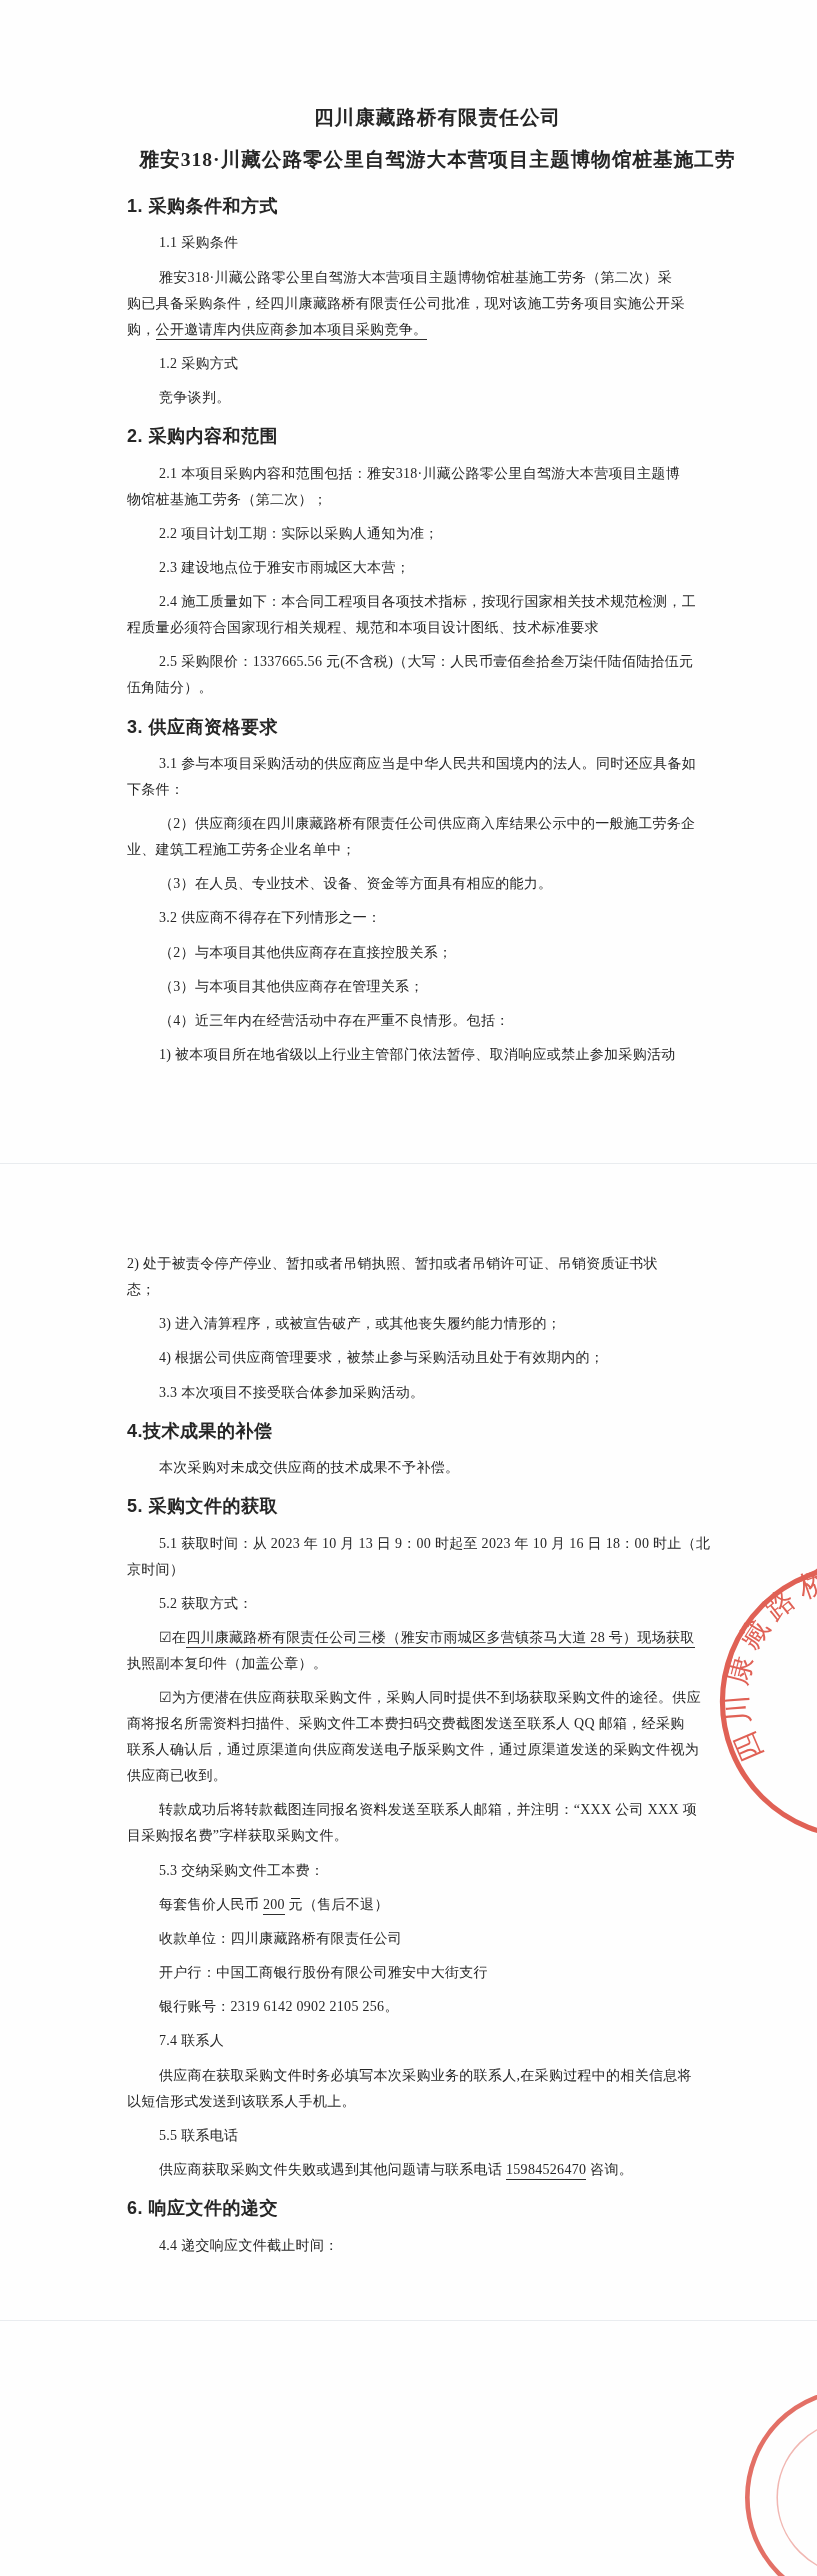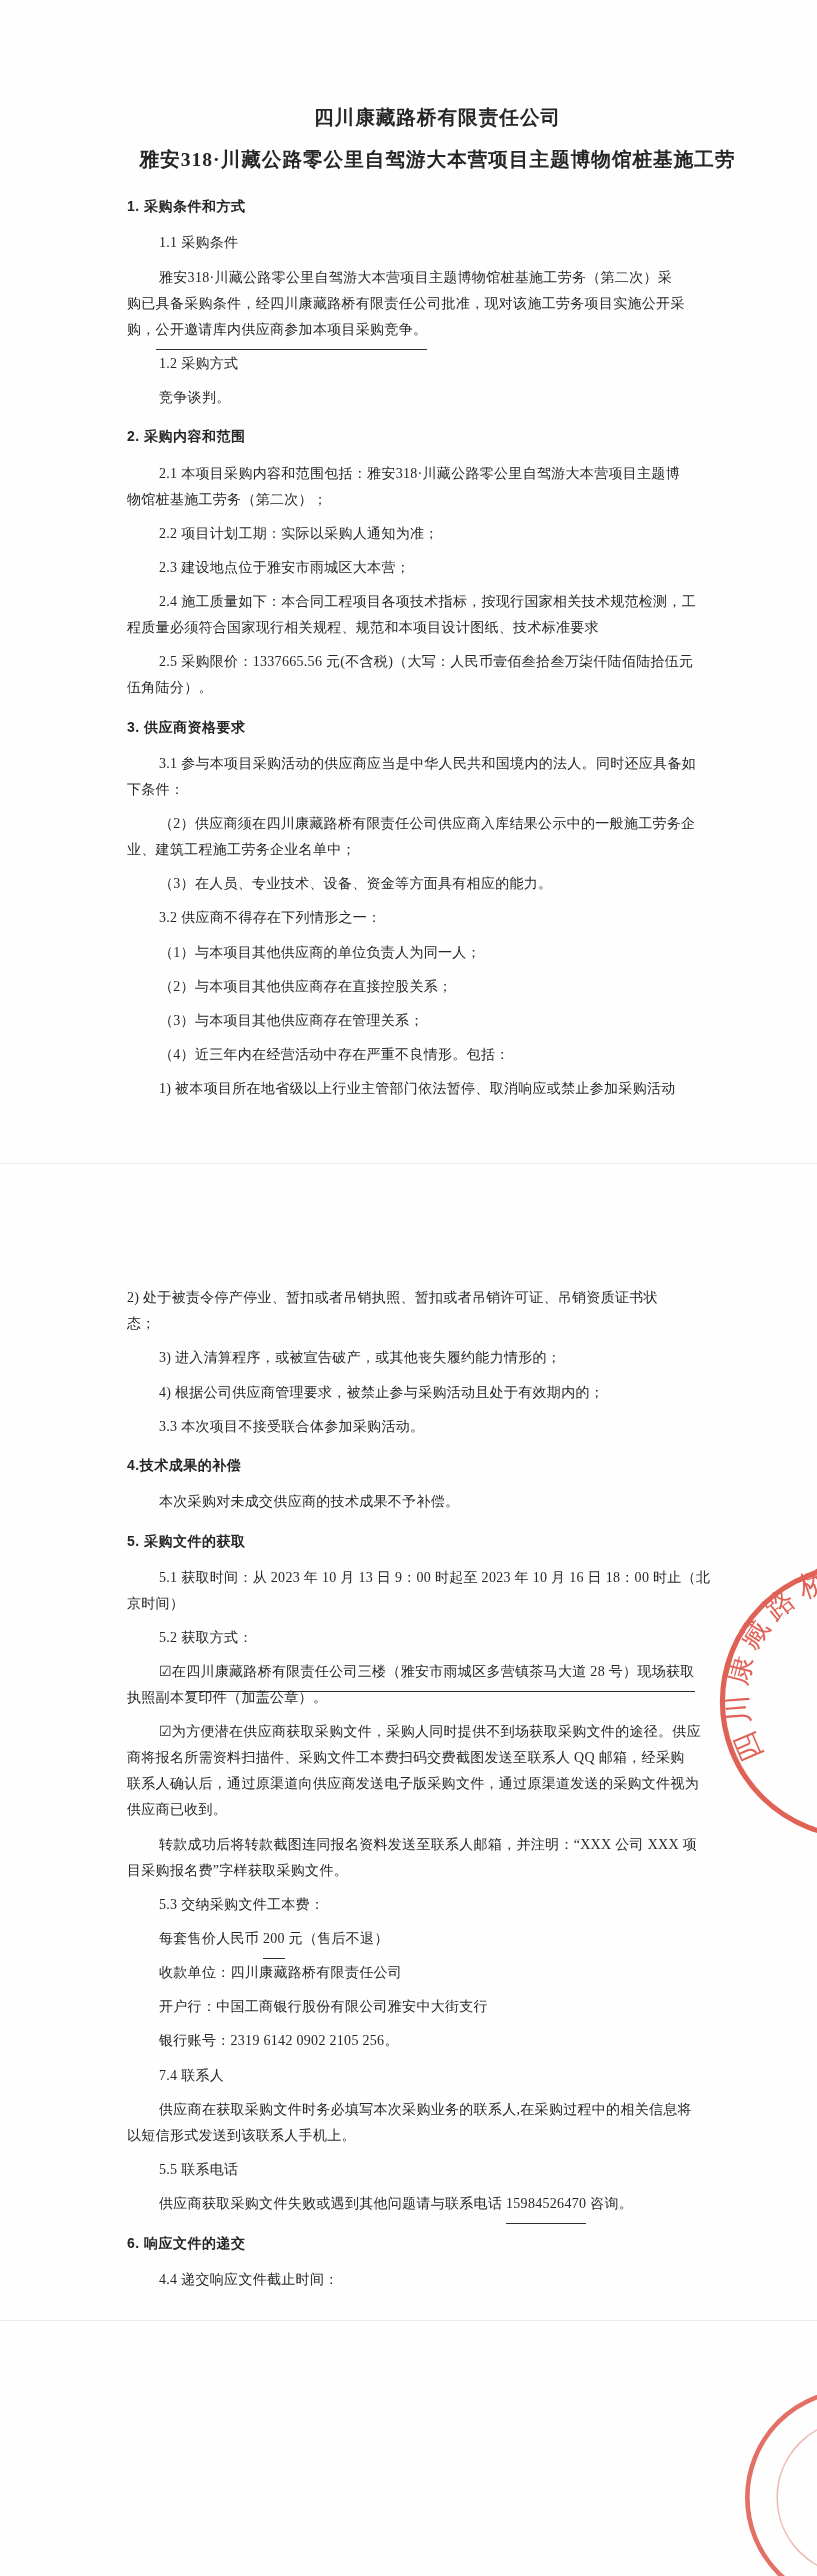--- a/index.html
+++ b/index.html
@@ -1,25 +1,25 @@
 <!DOCTYPE html>
 <html style="font-size:8.2px"><head>
 <meta charset="utf-8">
 <style>
   html,body{margin:0;padding:0;background:#9a9a9a;}
   .page{position:relative;width:818px;height:3470px;background:#fefefe;margin:0 auto;
         overflow:hidden;font-family:"Liberation Serif","DejaVu Serif",serif;color:#262626;}
   .content{position:absolute;left:127px;top:97px;width:621px;}
   .tt{text-align:center;font-weight:bold;font-size:19.6px;line-height:42px;letter-spacing:1px;white-space:nowrap;}
-  .h{font-family:"Liberation Sans","DejaVu Sans",sans-serif;font-weight:bold;font-size:14px;
+  .h{font-family:"Liberation Sans","DejaVu Sans",sans-serif;font-weight:bold;font-size:18px;
      line-height:32px;margin-top:9.3px;letter-spacing:0.5px;white-space:nowrap;}
   .ln{font-size:14px;line-height:26px;white-space:nowrap;letter-spacing:0.3px;}
   .sp{margin-top:8.2px;}
   .ind{padding-left:32px;}
-  .u{border-bottom:1px solid #2e2e2e;padding-bottom:12px;}
+  .u{border-bottom:1px solid #2e2e2e;padding-bottom:2px;}
   .gap1{height:183px;}
   .gap2{height:250px;}
   .seam{position:absolute;left:0;width:100%;height:1px;background:rgba(185,195,205,0.30);}
   .stamp{position:absolute;pointer-events:none;}
   .stamp-edge1{top:1552px;left:708px;width:299px;height:299px;opacity:0.80;}
   .stamp-edge2{top:2379px;left:736px;width:237px;height:237px;opacity:0.72;}
   svg text{font-family:"Liberation Serif","DejaVu Serif",serif;}
 </style>
 </head>
 <body>
@@ -47,21 +47,20 @@
         <div class="ln"><span>程质量必须符合国家现行相关规程、规范和本项目设计图纸、技术标准要求</span></div>
         <div class="ln sp ind"><span>2.5 采购限价：1337665.56 元(不含税)（大写：人民币壹佰叁拾叁万柒仟陆佰陆拾伍元</span></div>
         <div class="ln"><span>伍角陆分）。</span></div>
         <div class="h"><span>3. 供应商资格要求</span></div>
         <div class="ln sp ind"><span>3.1 参与本项目采购活动的供应商应当是中华人民共和国境内的法人。同时还应具备如</span></div>
         <div class="ln"><span>下条件：</span></div>
         <div class="ln sp ind"><span>（2）供应商须在四川康藏路桥有限责任公司供应商入库结果公示中的一般施工劳务企</span></div>
         <div class="ln"><span>业、建筑工程施工劳务企业名单中；</span></div>
         <div class="ln sp ind"><span>（3）在人员、专业技术、设备、资金等方面具有相应的能力。</span></div>
         <div class="ln sp ind"><span>3.2 供应商不得存在下列情形之一：</span></div>
-        <div class="ln sp ind"><span>（1）与本项目其他供应商的单位负责人为同一人；</span></div>
         <div class="ln sp ind"><span>（2）与本项目其他供应商存在直接控股关系；</span></div>
         <div class="ln sp ind"><span>（3）与本项目其他供应商存在管理关系；</span></div>
         <div class="ln sp ind"><span>（4）近三年内在经营活动中存在严重不良情形。包括：</span></div>
         <div class="ln sp ind"><span>1) 被本项目所在地省级以上行业主管部门依法暂停、取消响应或禁止参加采购活动</span></div>
         <div class="gap1"></div>
         <div class="ln"><span>2) 处于被责令停产停业、暂扣或者吊销执照、暂扣或者吊销许可证、吊销资质证书状</span></div>
         <div class="ln"><span>态；</span></div>
         <div class="ln sp ind"><span>3) 进入清算程序，或被宣告破产，或其他丧失履约能力情形的；</span></div>
         <div class="ln sp ind"><span>4) 根据公司供应商管理要求，被禁止参与采购活动且处于有效期内的；</span></div>
         <div class="ln sp ind"><span>3.3 本次项目不接受联合体参加采购活动。</span></div>

